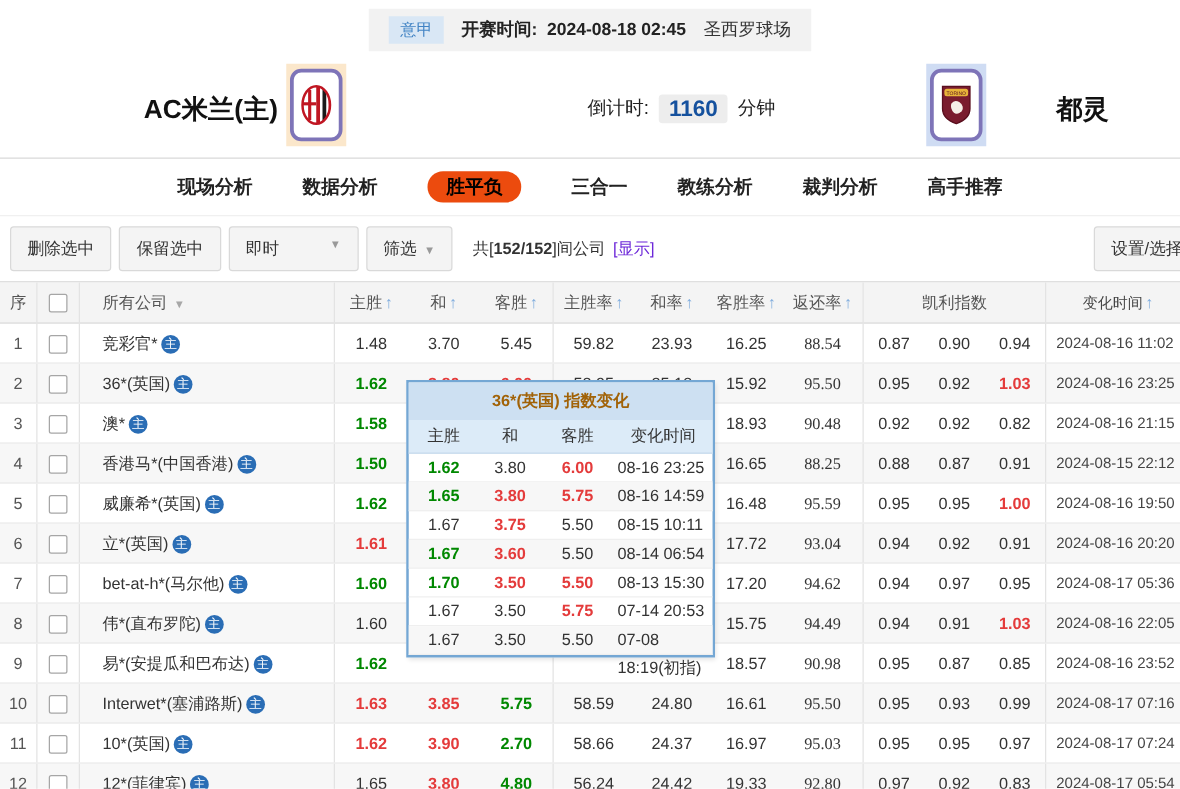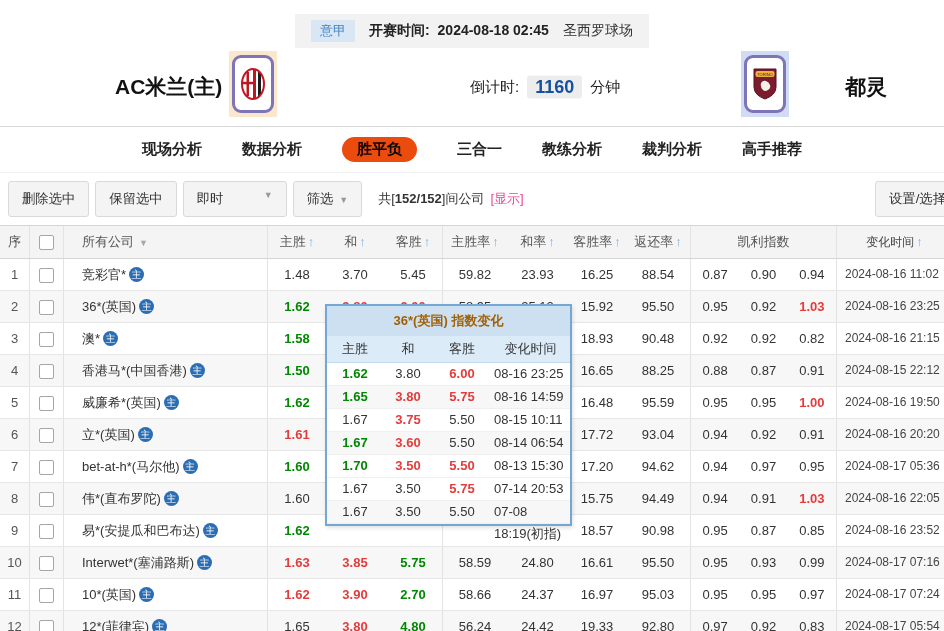--- a/index.html
+++ b/index.html
@@ -2,21 +2,21 @@
 <html><head>
 <meta charset="utf-8">
 <style>
   html,body{margin:0;padding:0;}
   body{
     width:944px;height:631px;overflow:hidden;position:relative;
     background:#fff;color:#333;
     font-family:"Liberation Sans","DejaVu Sans",sans-serif;
   }
   
-  .info-bar{height:48px;display:flex;align-items:flex-end;justify-content:center;}
+  .info-bar{height:48px;display:flex;align-items:center;justify-content:center;}
   .info-strip{background:#f2f2f2;display:flex;align-items:center;gap:14px;padding:6px 16px;font-size:14px;}
   .league-badge{background:#d9e7f5;color:#4183c4;padding:2px 9px;font-size:13px;}
   .kickoff{font-weight:bold;color:#222;}
   .venue{color:#333;}
   
   .team-bar{height:78px;position:relative;}
   .team-name{position:absolute;top:50%;transform:translateY(-50%);font-size:21px;font-weight:bold;color:#111;}
   .home-name{left:115px;}
   .away-name{left:845px;}
   .logo-pad{position:absolute;top:3px;width:48px;height:66px;display:flex;align-items:center;justify-content:center;}
@@ -29,37 +29,37 @@
   .nav-bar{height:45px;border-top:1px solid #d9d9d9;border-bottom:1px solid #f0f0f0;display:flex;align-items:center;justify-content:center;gap:40px;font-size:15px;font-weight:bold;color:#222;}
   .nav-tab{cursor:pointer;white-space:nowrap;}
   .nav-tab.active{background:#ec4b0e;color:#000000;padding:3px 15px;border-radius:18px;}
   
   .toolbar{height:52px;display:flex;align-items:center;padding-left:8px;position:relative;font-size:13px;}
   .tbtn{background:#f4f4f4;border:1px solid #d9d9d9;border-radius:3px;padding:8px 13px;margin-right:6px;color:#333;white-space:nowrap;}
   .tselect{width:76px;display:inline-flex;justify-content:space-between;align-items:flex-start;box-sizing:content-box;}
   .caret{color:#999;font-size:9px;margin-left:6px;}
   .company-count{margin-left:10px;color:#333;}
   .count-num{font-weight:bold;}
-  .show-link{color:#ec4899;margin-left:6px;cursor:pointer;}
+  .show-link{color:#6d28d9;margin-left:6px;cursor:pointer;}
   .settings-btn{position:absolute;left:875px;}
   
   .odds-table{border-top:1px solid #d5d5d5;}
   .table-header{display:flex;height:32px;line-height:32px;background:#f4f4f4;border-bottom:1px solid #d5d5d5;color:#555;font-size:13px;}
   .row{display:flex;height:31px;line-height:31px;border-bottom:1px solid #e6e6e6;font-size:13px;background:#fff;}
   .row.even{background:#f7f7f7;}
   .cell{box-sizing:border-box;text-align:center;overflow:hidden;white-space:nowrap;}
   .col-seq{width:30px;border-right:1px solid #e3e3e3;color:#555;}
   .col-cb{width:34px;border-right:1px solid #e3e3e3;}
   .col-company{width:204px;border-right:1px solid #e3e3e3;text-align:left;padding-left:18px;}
   .col-odd{width:58px;}
   .col-away{width:59px;border-right:1px solid #e3e3e3;}
   .col-hr{width:64px;}
   .col-dr{width:61px;}
   .col-ar{width:58px;}
-  .col-pay{width:65px;border-right:1px solid #e3e3e3;}
+  .col-pay{width:65px;border-right:1px solid #e3e3e3;font-family:Liberation Serif, serif;}
   .col-kelly{width:146px;border-right:1px solid #e3e3e3;display:flex;}
   .kelly-sub{flex:1;text-align:center;}
   .col-time{width:107px;text-align:left;padding-left:8px;font-size:12px;color:#444;}
   .arrow{color:#82aede;font-weight:bold;margin-left:2px;font-size:13px;}
   .hdr-caret{color:#a7a7a7;font-size:9px;margin-left:5px;}
   .cb{display:inline-block;width:13px;height:13px;border:1px solid #a6a6a6;border-radius:2px;background:#fff;vertical-align:middle;}
   .c-icon{display:inline-block;width:15px;height:15px;line-height:15px;border-radius:50%;background:#2a6db5;color:#fff;font-size:10px;text-align:center;margin-left:3px;vertical-align:1px;}
   .c-g{color:#008800;font-weight:bold;}
   .c-r{color:#e43b3b;font-weight:bold;}
   

